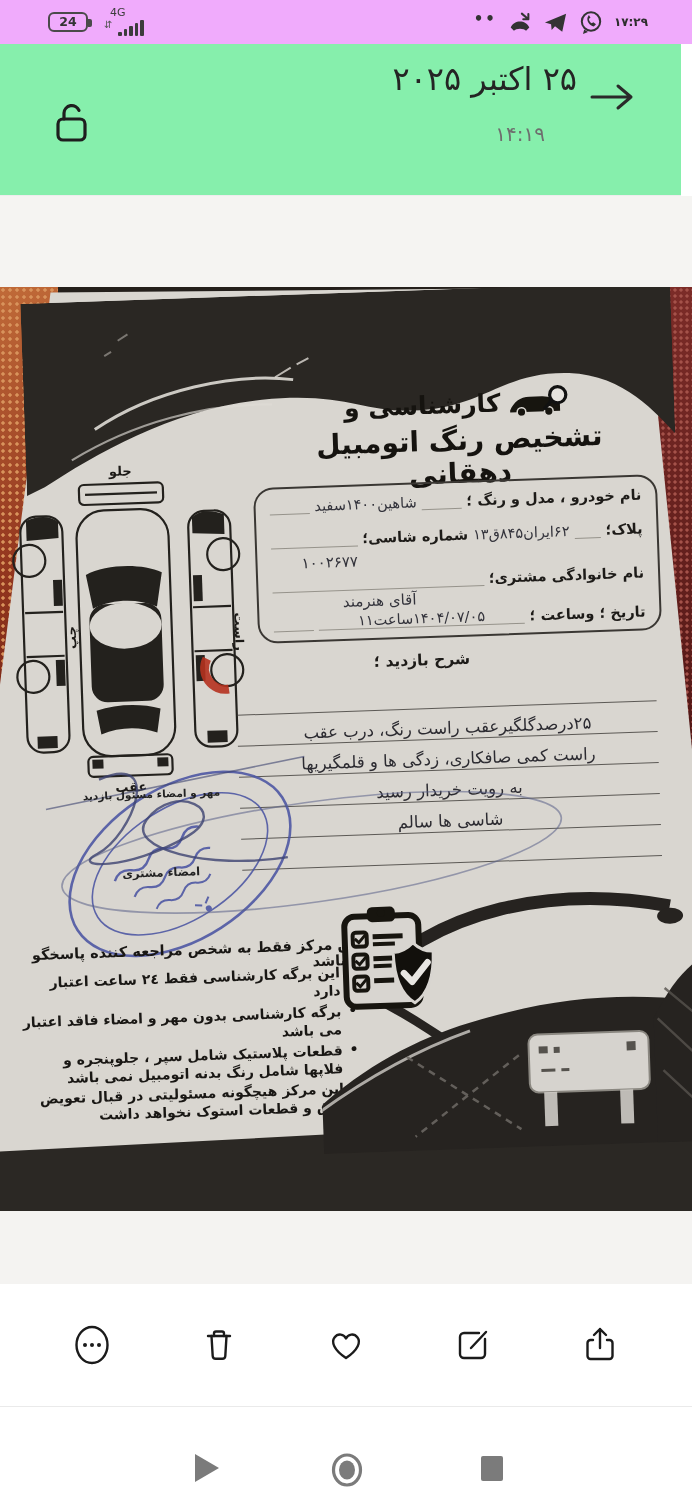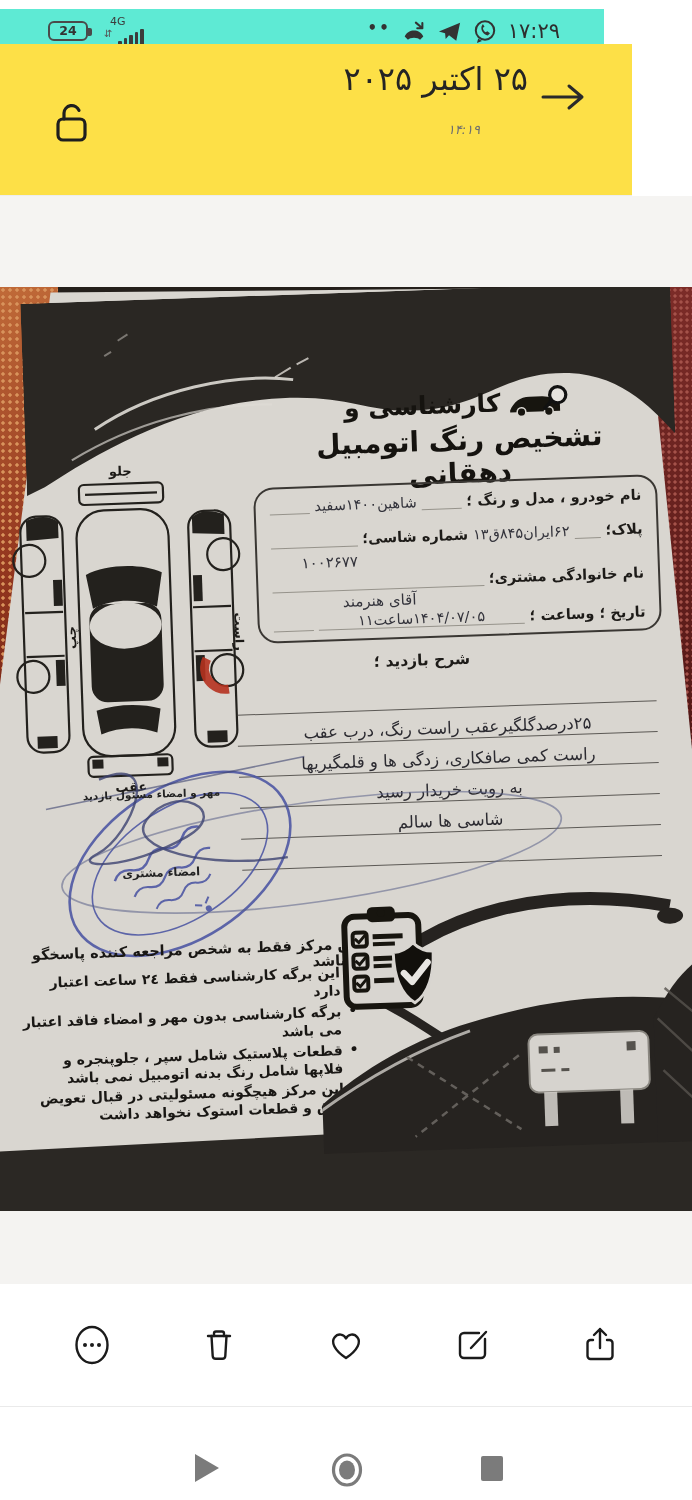--- a/index.html
+++ b/index.html
@@ -1,37 +1,37 @@
 <!DOCTYPE html>
 <html><head>
 <meta charset="utf-8">
 <style>
   html,body{margin:0;padding:0;background:#ffffff;}
   *{box-sizing:border-box;font-family:"DejaVu Sans",sans-serif;}
   .screen{position:relative;width:692px;height:1500px;background:#fff;overflow:hidden;}
 
   
-  .status{position:absolute;top:9px;left:0;width:604px;height:44px;background:#5eead4;}
+  .status{position:absolute;top:0;left:0;width:692px;height:44px;background:#f0abfc;}
   .battery{position:absolute;left:48px;top:12px;width:40px;height:20px;border:2px solid #4a4a4a;border-radius:6px;
     font-size:12.5px;font-weight:700;color:#333;text-align:center;line-height:16px;}
   .battery:after{content:"";position:absolute;right:-6px;top:5px;width:4px;height:8px;background:#4a4a4a;border-radius:0 2px 2px 0;}
   .net{position:absolute;left:104px;top:6px;width:60px;height:32px;color:#3c3c3c;}
   .net .g{position:absolute;left:6px;top:0;font-size:11px;font-weight:400;}
   .net .arr{position:absolute;left:0;top:13px;font-size:10px;color:#555;}
   .bars{position:absolute;left:14px;top:14px;display:flex;align-items:flex-end;gap:2px;}
   .bars i{display:block;width:3.5px;background:#3c3c3c;border-radius:1px;}
   .sb-right{position:absolute;right:44px;top:0;height:44px;display:flex;align-items:center;gap:10px;}
   .dots2{font-size:15px;letter-spacing:2px;color:#333;font-weight:700;margin-top:-6px;}
-  .sb-time{font-size:21px;color:#2e2e2e;direction:rtl;}
+  .sb-time{font-size:12px;color:#2e2e2e;direction:rtl;font-weight:bold;}
   .sbicon{display:block;}
 
   
-  .header{position:absolute;top:44px;left:0;width:632px;height:152px;background:#fde047;border-bottom:1px solid #ededed;}
+  .header{position:absolute;top:44px;left:0;width:681px;height:152px;background:#86efac;border-bottom:1px solid #ededed;}
   .hdr-date{position:absolute;right:104px;top:16px;font-size:32px;color:#242424;direction:rtl;}
-  .hdr-time{position:absolute;right:152px;top:78px;font-size:13px;color:#6e6e6e;direction:rtl;font-style:italic;}
+  .hdr-time{position:absolute;right:136px;top:78px;font-size:20px;color:#6e6e6e;direction:rtl;}
   .hdr-back{position:absolute;right:44px;top:38px;cursor:pointer;}
   .hdr-lock{position:absolute;left:50px;top:55px;}
 
   .gap1{position:absolute;top:196px;left:0;width:692px;height:91px;background:#f5f4f2;}
   .gap2{position:absolute;top:1211px;left:0;width:692px;height:73px;background:#f4f3f1;}
 
   
   .photo{position:absolute;top:287px;left:0;width:692px;height:924px;overflow:hidden;background:#241f1b;}
   .carpet-l{position:absolute;left:0;top:0;width:58px;height:480px;
     background:radial-gradient(circle at 3px 3px,#d8935c 1.4px,rgba(0,0,0,0) 2px),linear-gradient(160deg,#c06a38,#94371f 55%,#6e2013);

